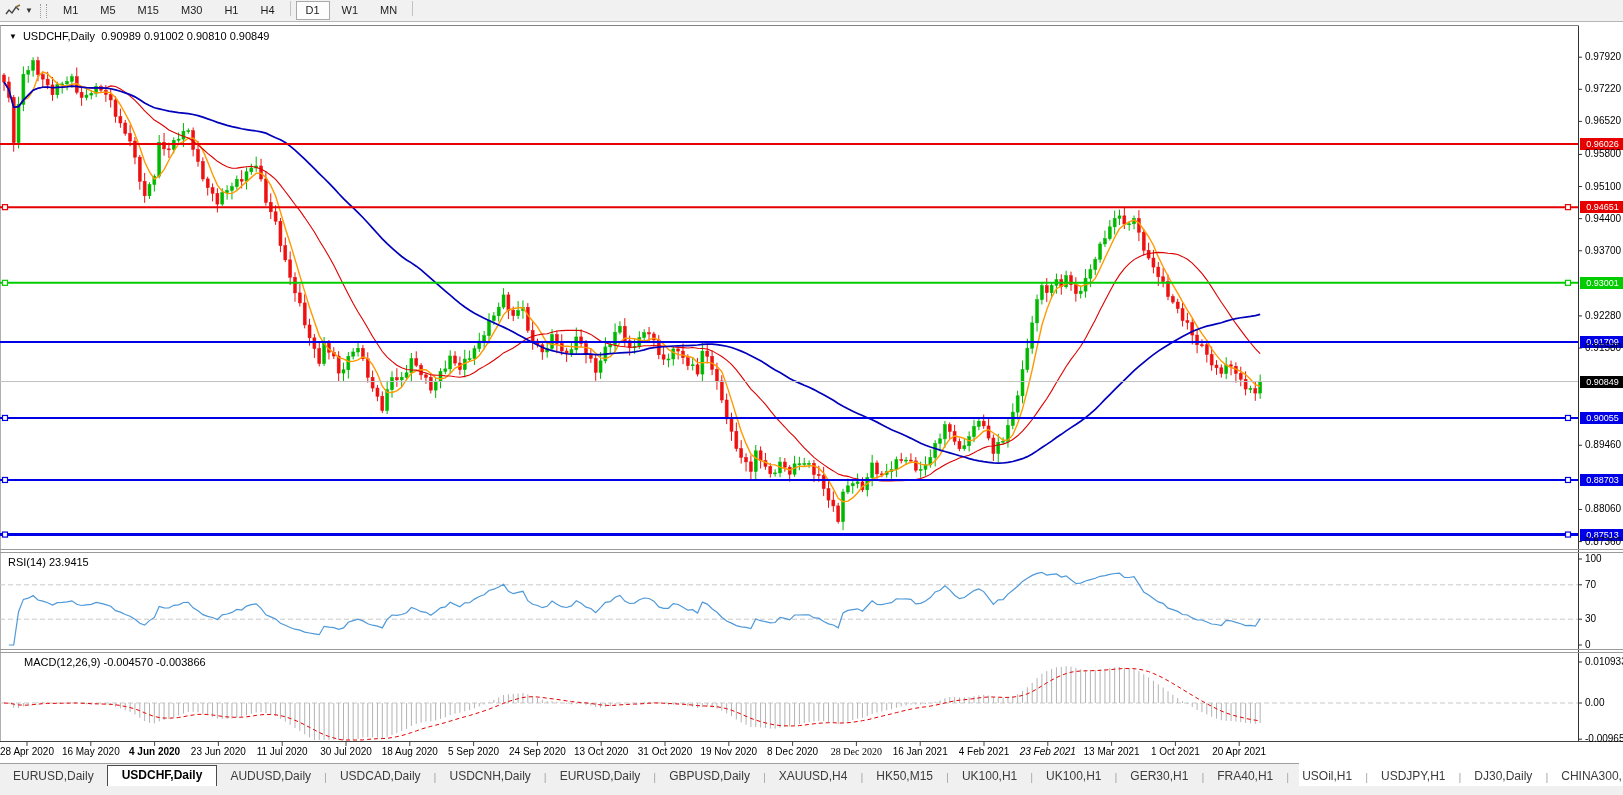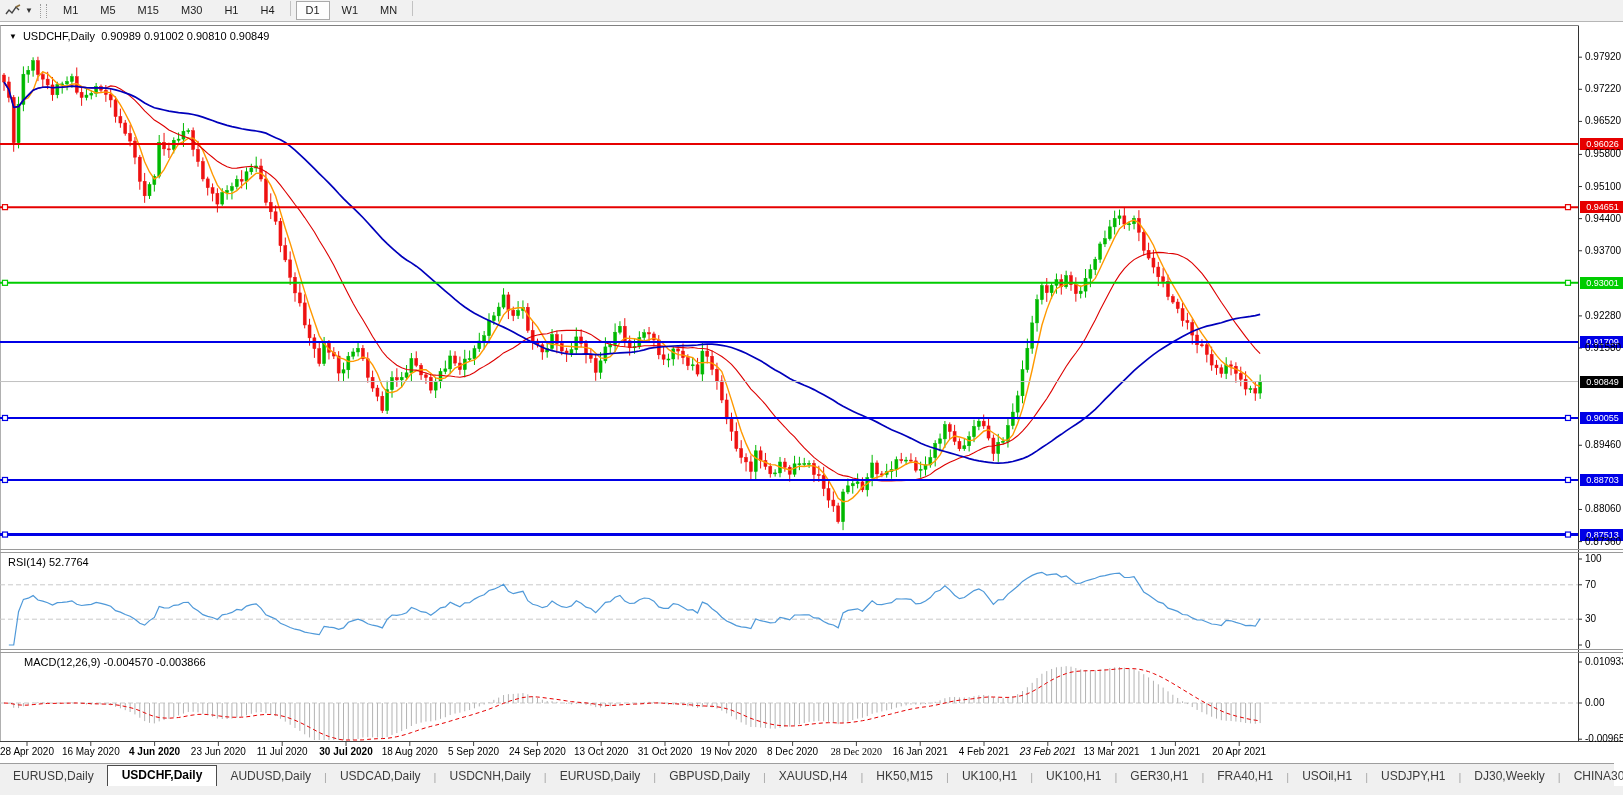--- a/index.html
+++ b/index.html
@@ -15,21 +15,21 @@
   .tbsep{width:1px;height:15px;background:#c2c2c2;margin:0 4px;}
   
   .pane-label{position:absolute;font-size:11px;color:#000;white-space:pre;}
   .collapse{display:inline-block;font-size:8px;vertical-align:1px;margin-right:6px;color:#000;}
   
   .ptick{position:absolute;left:1585px;width:60px;height:12px;line-height:12px;font-size:10px;color:#000;}
   .plabel{position:absolute;left:1580px;min-width:41px;height:12px;line-height:12px;font-size:9px;
     color:#fff;text-align:center;padding:0 2px;}
   .dlabel{position:absolute;top:746px;transform:translateX(-50%);font-size:10px;color:#000;white-space:nowrap;}
   
-  #tabbar{position:absolute;left:0;top:763px;width:1614px;height:22px;background:#f0f0f0;
+  #tabbar{position:absolute;left:0;top:763px;width:1299px;height:22px;background:#f0f0f0;
     border-top:1px solid #9e9e9e;display:flex;align-items:flex-end;}
   .tab{font-size:12px;color:#3c3c3c;padding:2px 13px 3px 13px;white-space:nowrap;}
   .tab.active{background:#fff;border:1px solid #4a4a4a;border-bottom:none;font-weight:bold;color:#000;padding:2px 14px 4px 14px;}
   .tabsep{color:#a8a8a8;font-size:11px;padding-bottom:3px;}
   #understrip{position:absolute;left:0;top:786px;width:1623px;height:9px;background:#f0f0f0;}
   svg{position:absolute;left:0;top:0;}
 </style>
 </head>
 <body>
 
@@ -927,21 +927,21 @@
     <line x1="920.1999999999999" y1="741" x2="920.1999999999999" y2="746" stroke="#444" stroke-width="1"></line>
     <line x1="984" y1="741" x2="984" y2="746" stroke="#444" stroke-width="1"></line>
     <line x1="1047.8" y1="741" x2="1047.8" y2="746" stroke="#444" stroke-width="1"></line>
     <line x1="1111.6" y1="741" x2="1111.6" y2="746" stroke="#444" stroke-width="1"></line>
     <line x1="1175.3999999999999" y1="741" x2="1175.3999999999999" y2="746" stroke="#444" stroke-width="1"></line>
     <line x1="1239.2" y1="741" x2="1239.2" y2="746" stroke="#444" stroke-width="1"></line>
   </svg>
 
 <div class="pane-label" style="left:9px;top:30px;"><span class="collapse">▼</span><span>USDCHF,Daily</span>  <span>0.90989</span> <span>0.91002</span> <span>0.90810</span> <span>0.90849</span></div>
 
-<div class="pane-label" style="left:8px;top:556px;"><span>RSI(14)</span> <span>52.7764</span></div>
+<div class="pane-label" style="left:8px;top:556px;"><span>RSI(14)</span> <span>23.9415</span></div>
 
 <div class="pane-label" style="left:24px;top:656px;"><span>MACD(12,26,9)</span> <span>-0.004570</span> <span>-0.003866</span></div>
 
 <div id="axisCol">
     <div class="plabel" style="top: 138.069px; background: rgb(230, 0, 0);">0.96026</div>
     <div class="plabel" style="top: 201.141px; background: rgb(230, 0, 0);">0.94651</div>
     <div class="plabel" style="top: 276.826px; background: rgb(0, 204, 0);">0.93001</div>
     <div class="plabel" style="top: 336.09px; background: rgb(0, 0, 230);">0.91709</div>
     <div class="plabel" style="top: 411.959px; background: rgb(0, 0, 230);">0.90055</div>
     <div class="plabel" style="top: 473.975px; background: rgb(0, 0, 230);">0.88703</div>
@@ -966,34 +966,34 @@
     <div class="ptick" style="top: 656.001px;">0.010933</div>
     <div class="ptick" style="top: 697px;">0.00</div>
     <div class="ptick" style="top: 733.199px;">-0.009653</div>
   </div>
 <div id="dateRow">
     <div class="dlabel" style="left: 27px;">28 Apr 2020</div>
     <div class="dlabel" style="left: 90.8px;">16 May 2020</div>
     <div class="dlabel" style="left: 154.6px; font-weight: bold;">4 Jun 2020</div>
     <div class="dlabel" style="left: 218.4px;">23 Jun 2020</div>
     <div class="dlabel" style="left: 282.2px;">11 Jul 2020</div>
-    <div class="dlabel" style="left: 346px; font-weight: bold;">30 Jul 2020</div>
+    <div class="dlabel" style="left: 346px;">30 Jul 2020</div>
     <div class="dlabel" style="left: 409.8px;">18 Aug 2020</div>
     <div class="dlabel" style="left: 473.6px;">5 Sep 2020</div>
     <div class="dlabel" style="left: 537.4px;">24 Sep 2020</div>
     <div class="dlabel" style="left: 601.2px;">13 Oct 2020</div>
     <div class="dlabel" style="left: 665px;">31 Oct 2020</div>
     <div class="dlabel" style="left: 728.8px;">19 Nov 2020</div>
     <div class="dlabel" style="left: 792.6px;">8 Dec 2020</div>
     <div class="dlabel" style="left: 856.4px; font-family: Liberation Serif, serif;">28 Dec 2020</div>
     <div class="dlabel" style="left: 920.2px;">16 Jan 2021</div>
     <div class="dlabel" style="left: 984px;">4 Feb 2021</div>
     <div class="dlabel" style="left: 1047.8px; font-style: italic;">23 Feb 2021</div>
     <div class="dlabel" style="left: 1111.6px;">13 Mar 2021</div>
-    <div class="dlabel" style="left: 1175.4px;">1 Jun 2021</div>
+    <div class="dlabel" style="left: 1175.4px;">1 Oct 2021</div>
     <div class="dlabel" style="left: 1239.2px;">20 Apr 2021</div>
   </div>
 
 <div id="tabbar">
     <div class="tab">EURUSD,Daily</div>
     <div class="tab active">USDCHF,Daily</div>
     <div class="tab">AUDUSD,Daily</div>
     <div class="tabsep">|</div>
     <div class="tab">USDCAD,Daily</div>
     <div class="tabsep">|</div>
@@ -1012,17 +1012,17 @@
     <div class="tab">UK100,H1</div>
     <div class="tabsep">|</div>
     <div class="tab">GER30,H1</div>
     <div class="tabsep">|</div>
     <div class="tab">FRA40,H1</div>
     <div class="tabsep">|</div>
     <div class="tab">USOil,H1</div>
     <div class="tabsep">|</div>
     <div class="tab">USDJPY,H1</div>
     <div class="tabsep">|</div>
-    <div class="tab">DJ30,Weekly</div>
+    <div class="tab">DJ30,Daily</div>
     <div class="tabsep">|</div>
     <div class="tab">CHINA300,H1</div>
   </div>
 <div id="understrip"></div>
 
 </body></html>

